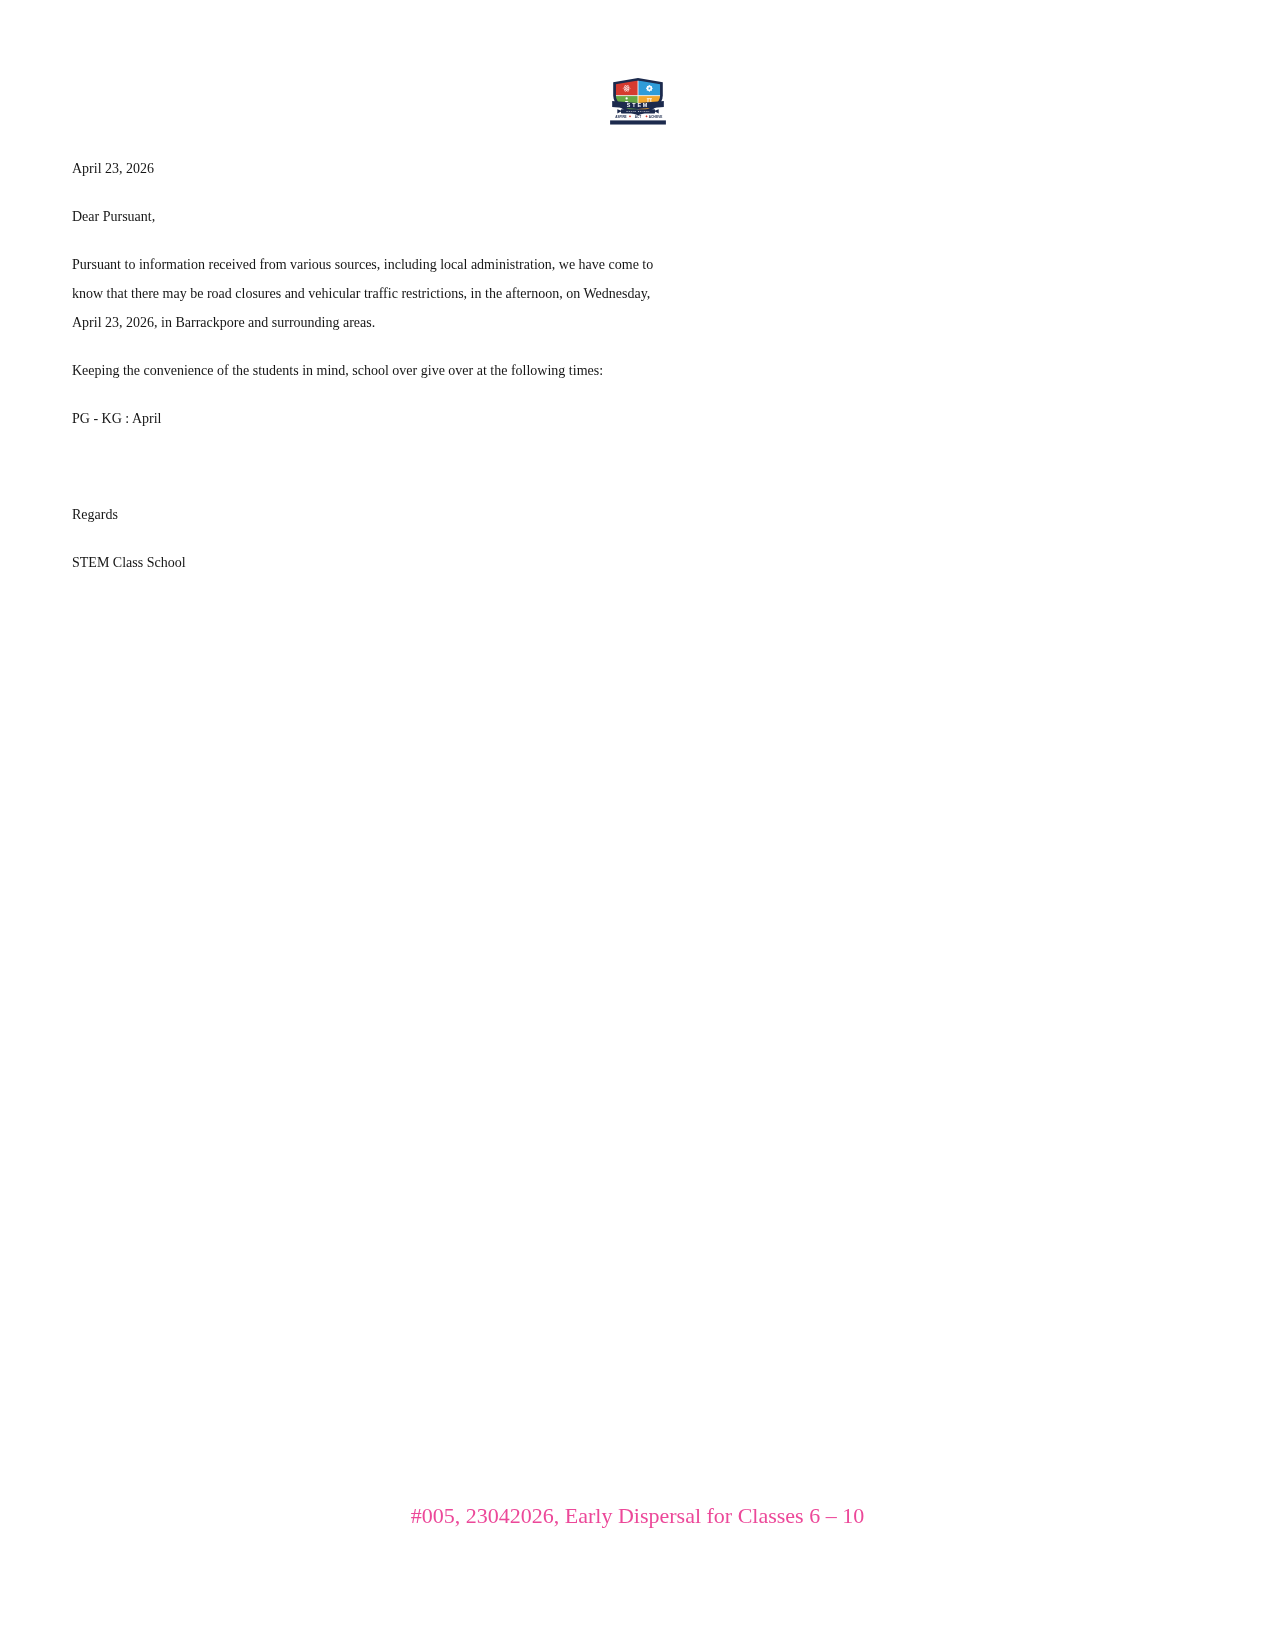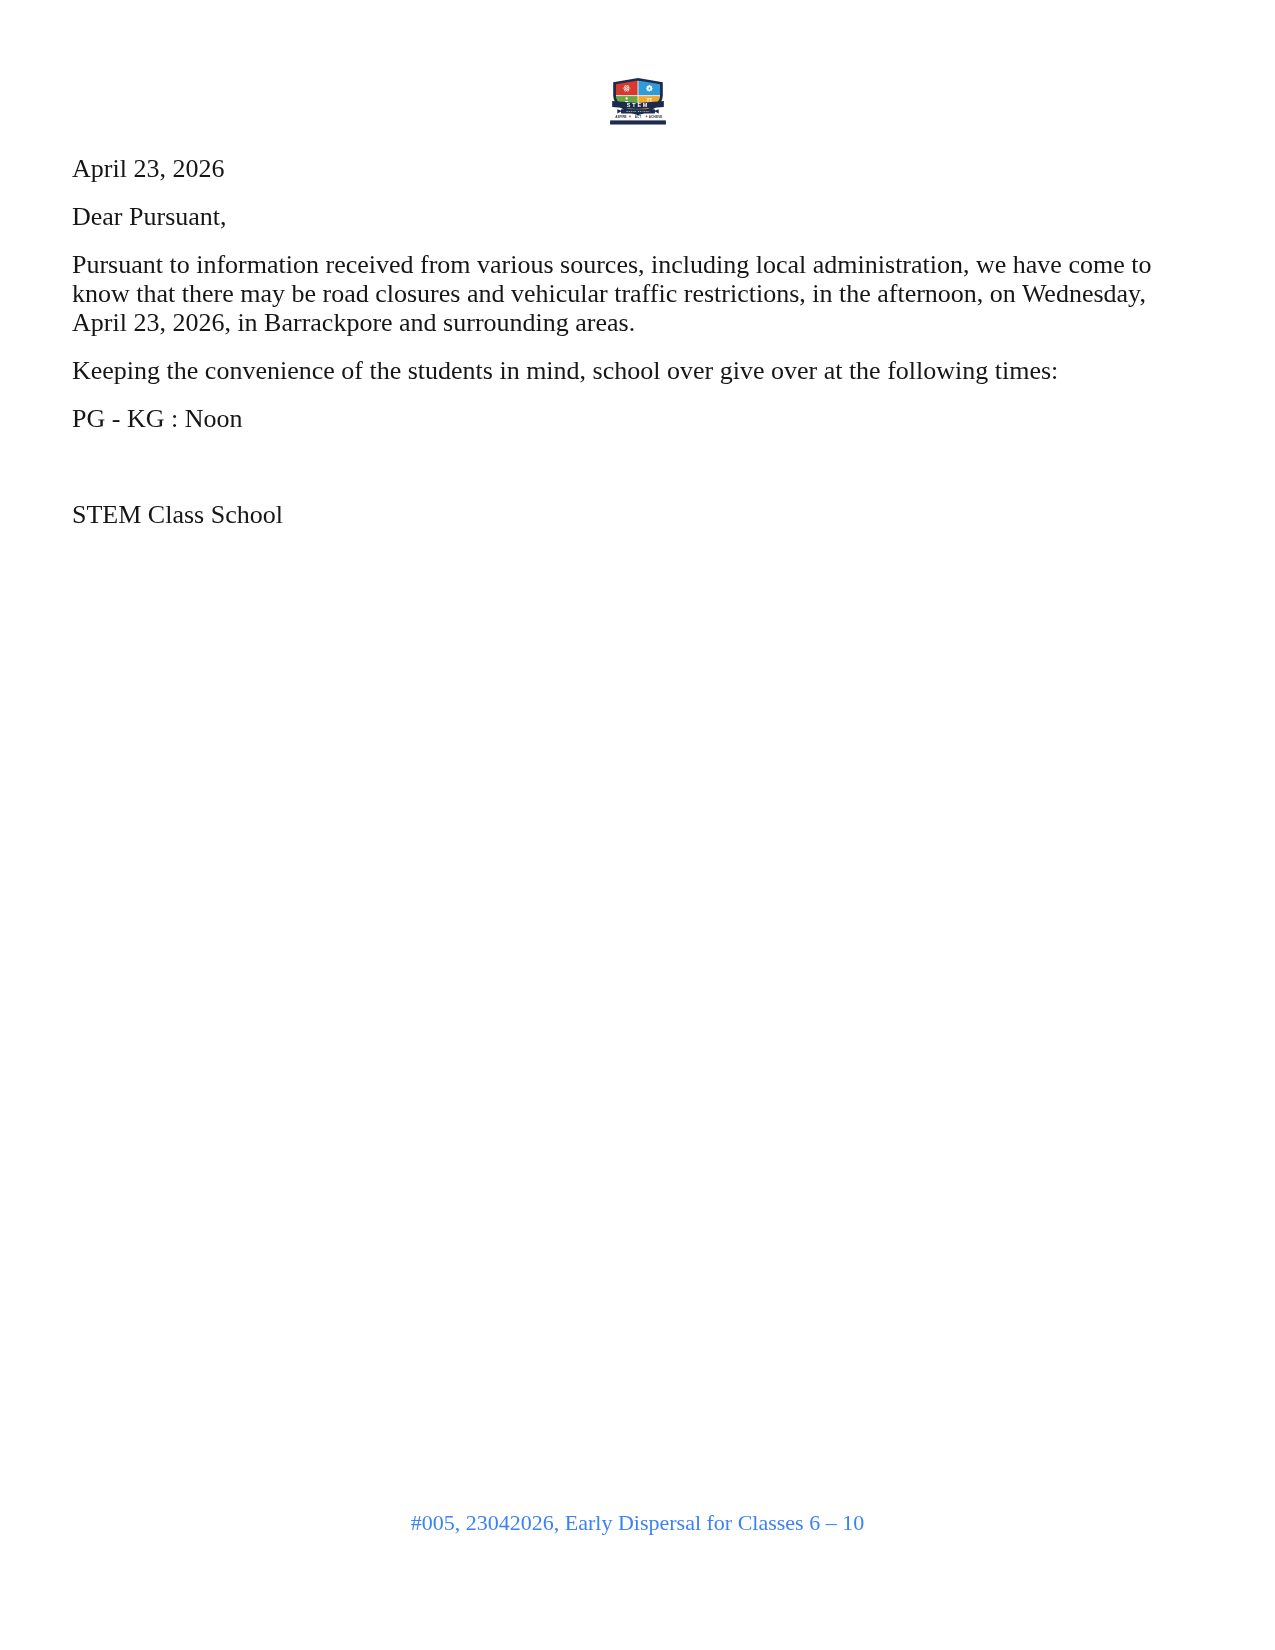--- a/index.html
+++ b/index.html
@@ -20,36 +20,36 @@
   }
   .logo-wrap svg{display:block;width:62px;height:auto;}
   
   .letter{
     position:absolute;
     left:72px;right:72px;top:154px;
     color:#161616;
   }
   .letter p{
     margin:0 0 19px 0;
-    font-size:26px;
+    font-size:14px;
     line-height:29px;
     white-space:pre-line;
   }
   .letter p.spacer{height:29px;}
   
   .doc-footer{
     position:absolute;
     left:0;right:0;top:1500px;
     text-align:center;
   }
   .doc-footer p{
-    margin:8px;
+    margin:1px;
     font-size:22px;
     line-height:30px;
-    color:#3b82f6;
+    color:#ec4899;
   }
 </style>
 </head>
 <body>
 
 <div class="page">
 
   <div class="logo-wrap">
     <svg viewBox="0 0 120 94" aria-hidden="true">
       <defs>
@@ -117,22 +117,23 @@
     </svg>
   </div>
 
   <main class="letter">
     <p>April 23, 2026</p>
     <p>Dear Pursuant,</p>
     <p>Pursuant to information received from various sources, including local administration, we have come to
 know that there may be road closures and vehicular traffic restrictions, in the afternoon, on Wednesday,
 April 23, 2026, in Barrackpore and surrounding areas.</p>
     <p>Keeping the convenience of the students in mind, school over give over at the following times:</p>
-    <p>PG - KG : Noon</p>
+    <p>PG - KG : April</p>
     <p class="spacer"></p>
+    <p>Regards</p>
     <p>STEM Class School</p>
   </main>
 
   <footer class="doc-footer">
     <p>#005, 23042026, Early Dispersal for Classes 6 – 10</p>
   </footer>
 
 </div>
 
 </body></html>

